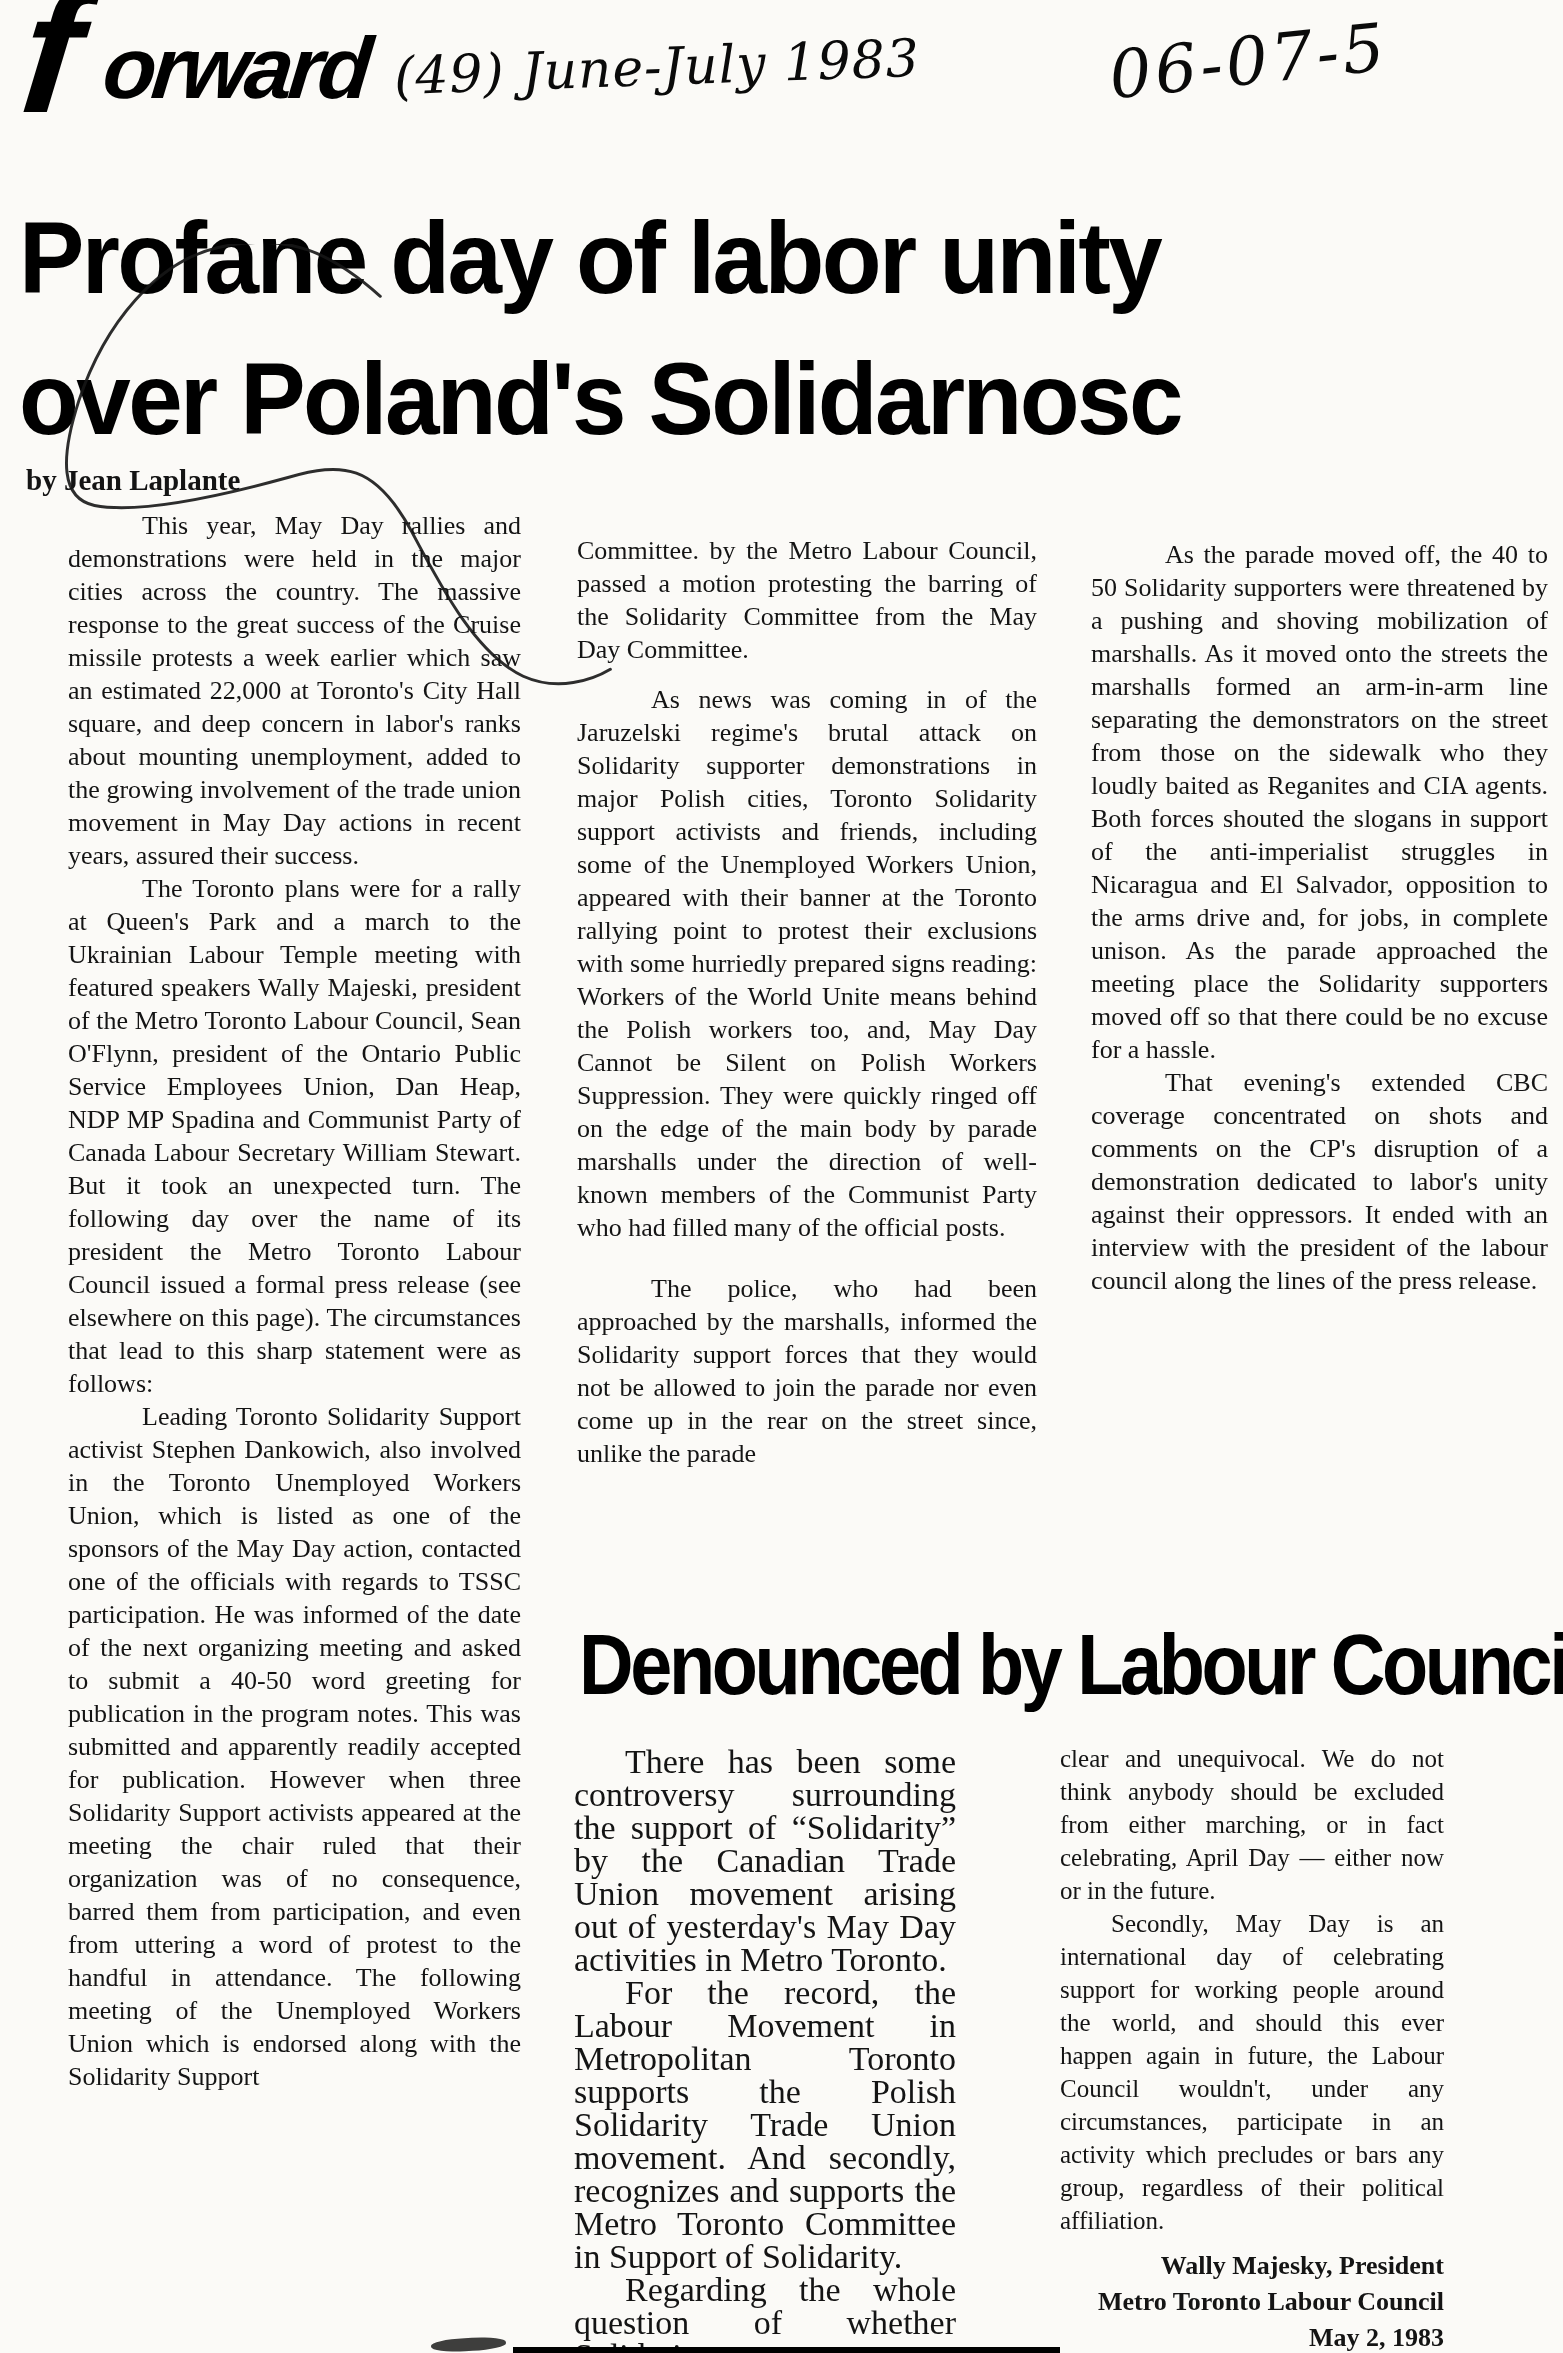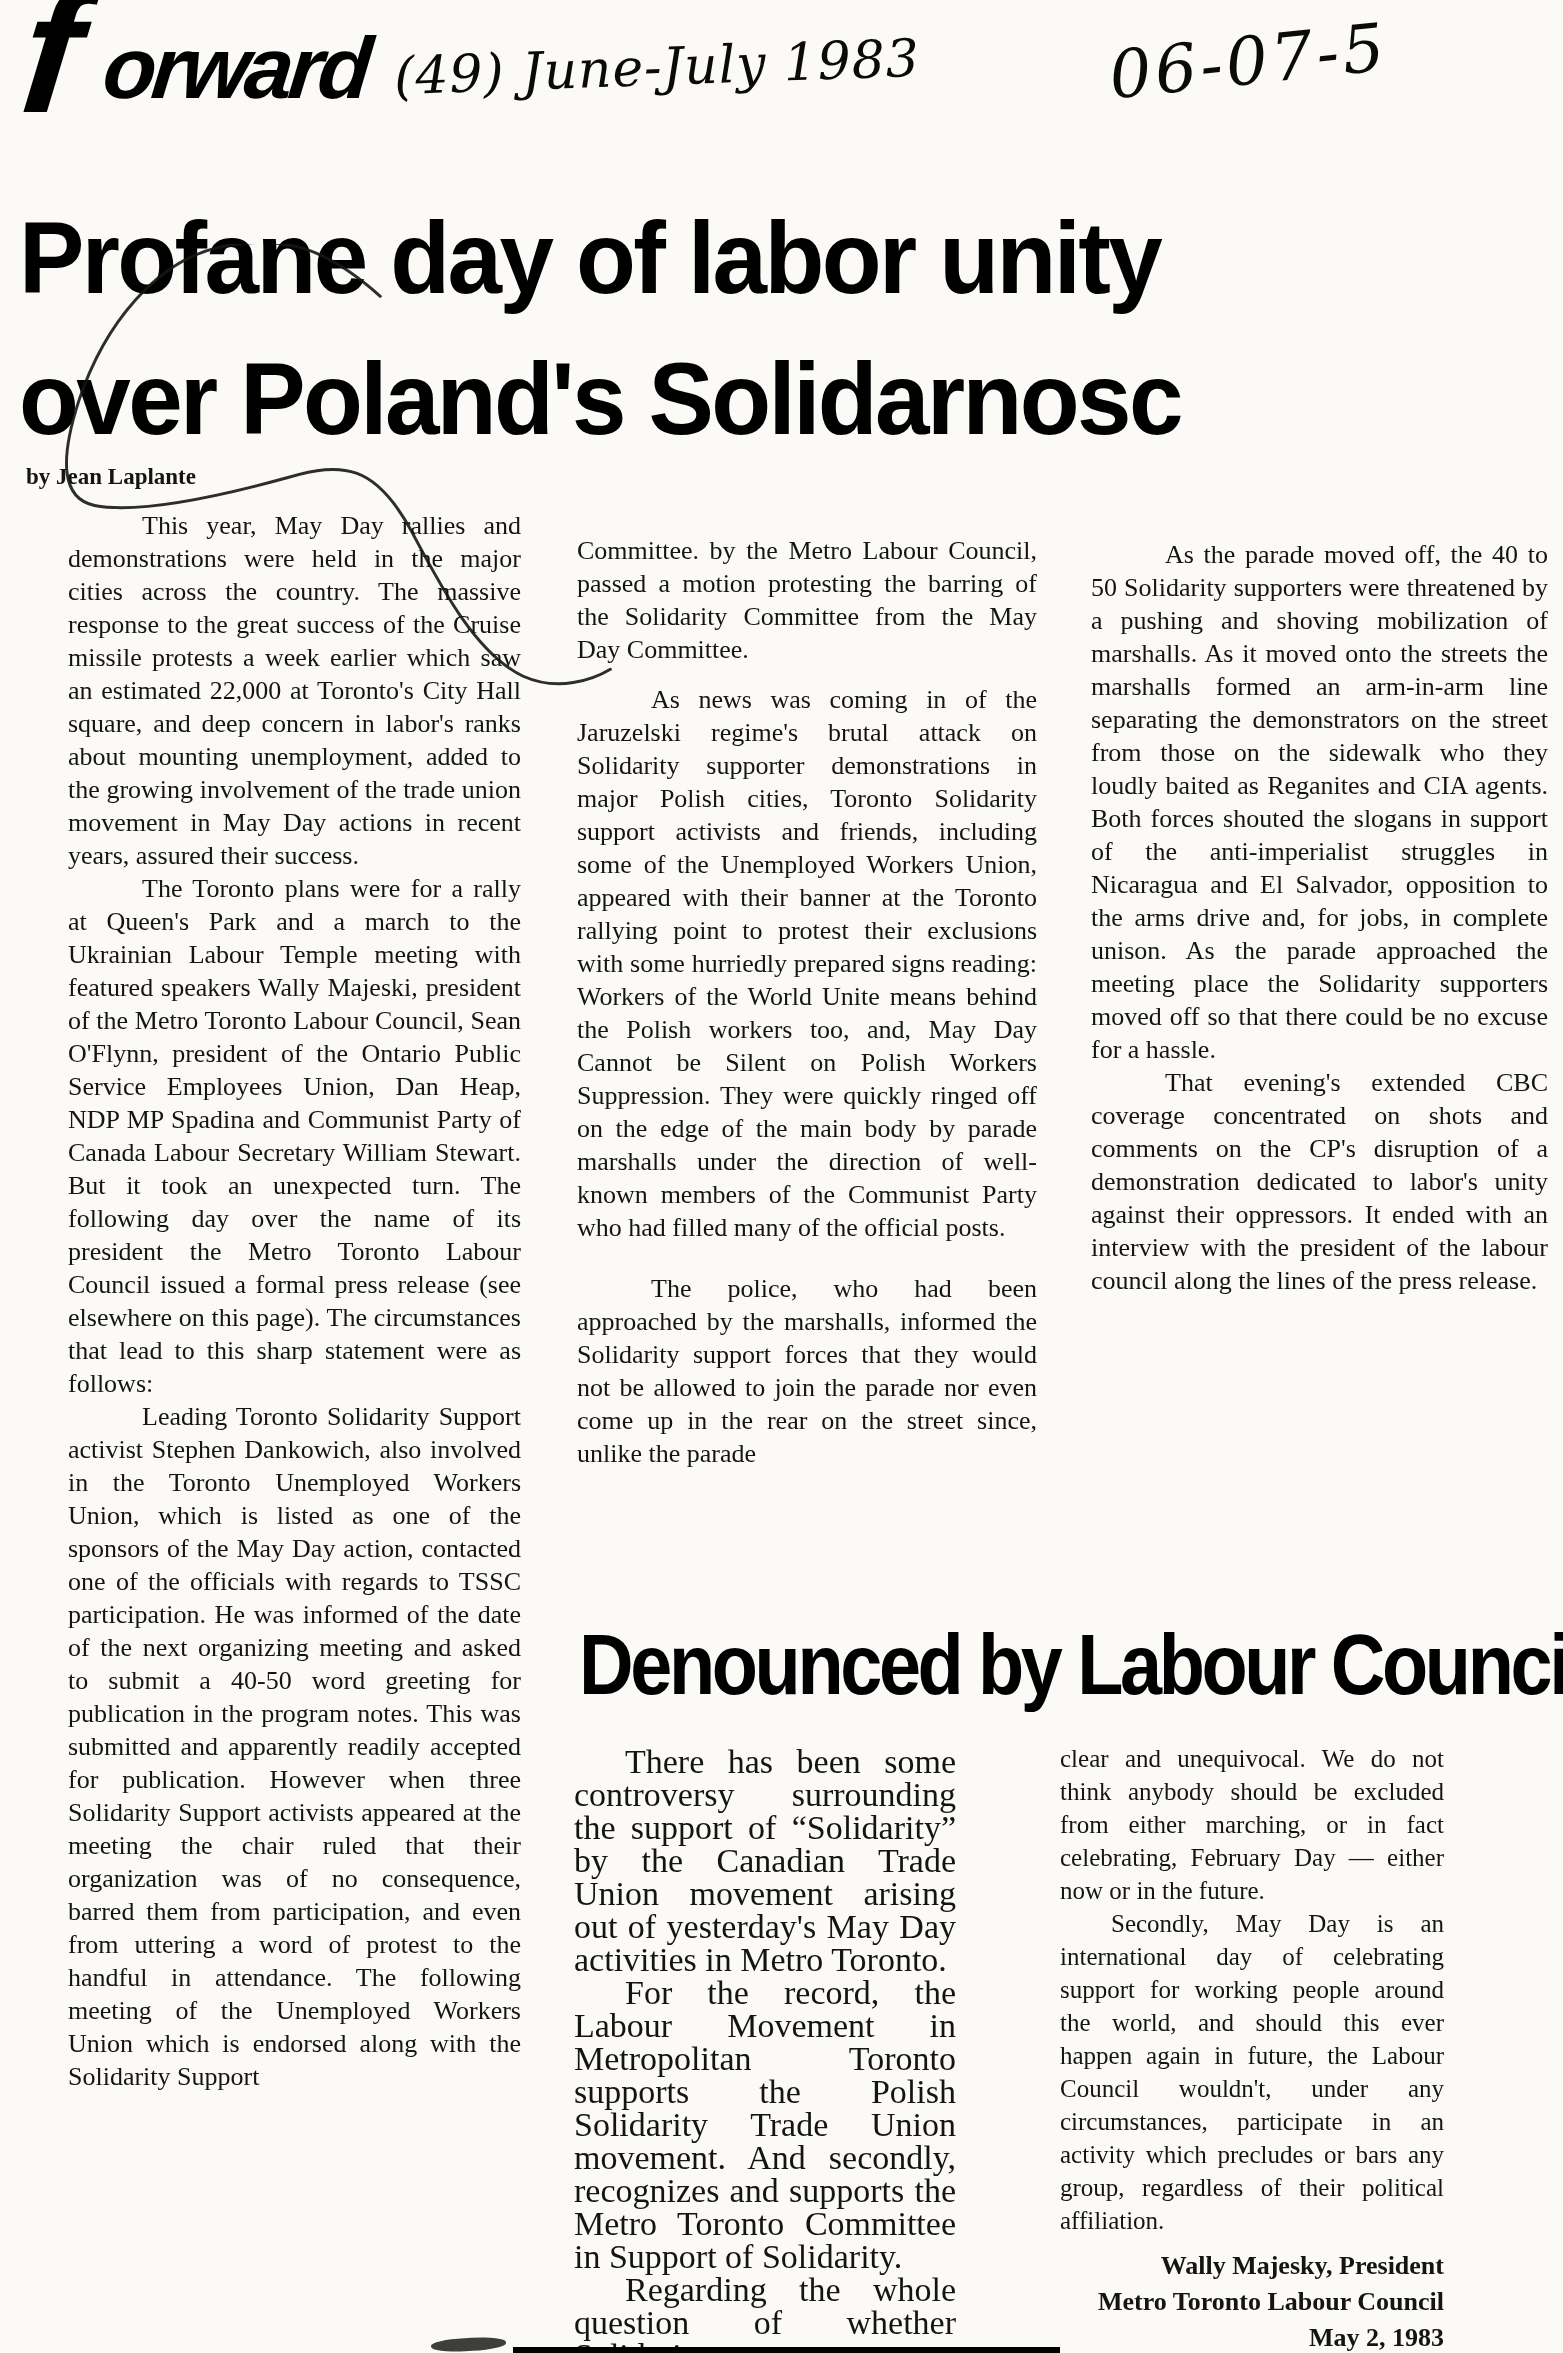--- a/index.html
+++ b/index.html
@@ -17,21 +17,21 @@
   .hand { font-family:"DejaVu Serif", serif; font-style:italic; color:#0a0a0a; white-space:nowrap; }
   .issue-note { position:absolute; left:394px; top:37px; font-size:52px; transform:rotate(-2deg); letter-spacing:0.9px; }
   .archive-code { position:absolute; left:1109px; top:23px; font-size:66px; transform:rotate(-6deg); letter-spacing:3.5px; }
 
   
   .headline { position:absolute; left:19px; font-family:"Liberation Sans", sans-serif;
     font-weight:bold; font-size:98px; letter-spacing:-2.6px; white-space:nowrap; color:#000;
     transform:scaleY(1.04); transform-origin:left top; }
   .h1l1 { top:199px; }
   .h1l2 { top:340px; }
-  .byline { position:absolute; left:26px; top:464px; font-size:23px; font-weight:bold; }
+  .byline { position:absolute; left:26px; top:464px; font-size:29px; font-weight:bold; }
 
   
   .scribble { position:absolute; left:0; top:244px; pointer-events:none; }
 
   
   .col { position:absolute; text-align:justify; font-size:26px; line-height:33px; }
   .col p { margin:0; }
   .col p.indent { text-indent:74px; }
   .col p.gap-s { margin-top:17px; }
   .col p.gap-l { margin-top:28px; }
@@ -94,21 +94,21 @@
 
   <div class="headline2">Denounced by Labour Council</div>
 
   <div class="col a2c1">
       <p class="indent">There has been some controversy surrounding the support of “Solidarity” by the Canadian Trade Union movement arising out of yesterday's May Day activities in Metro Toronto.</p>
       <p class="indent">For the record, the Labour Movement in Metropolitan Toronto supports the Polish Solidarity Trade Union movement. And secondly, recognizes and supports the Metro Toronto Committee in Support of Solidarity.</p>
       <p class="indent">Regarding the whole question of whether Solidarity supporters should have been excluded or barred from marching in the May Day parade, our position is quite</p>
     </div>
   <div class="col a2c2">
     <div>
-        <p class="">clear and unequivocal. We do not think anybody should be excluded from either marching, or in fact celebrating, February Day — either now or in the future.</p>
+        <p class="">clear and unequivocal. We do not think anybody should be excluded from either marching, or in fact celebrating, April Day — either now or in the future.</p>
         <p class="indent">Secondly, May Day is an international day of celebrating support for working people around the world, and should this ever happen again in future, the Labour Council wouldn't, under any circumstances, participate in an activity which precludes or bars any group, regardless of their political affiliation.</p>
       </div>
     <div class="signature">
         <div>Wally Majesky, President</div>
         <div>Metro Toronto  Labour Council</div>
         <div>May 2, 1983</div>
       </div>
   </div>
 
   <div class="artifact-smudge"></div>

